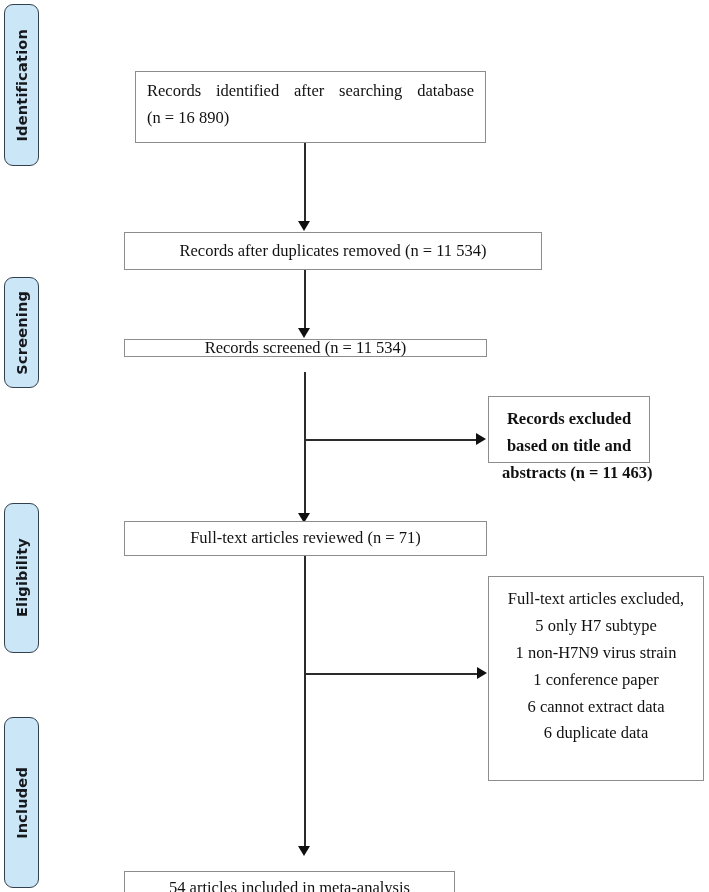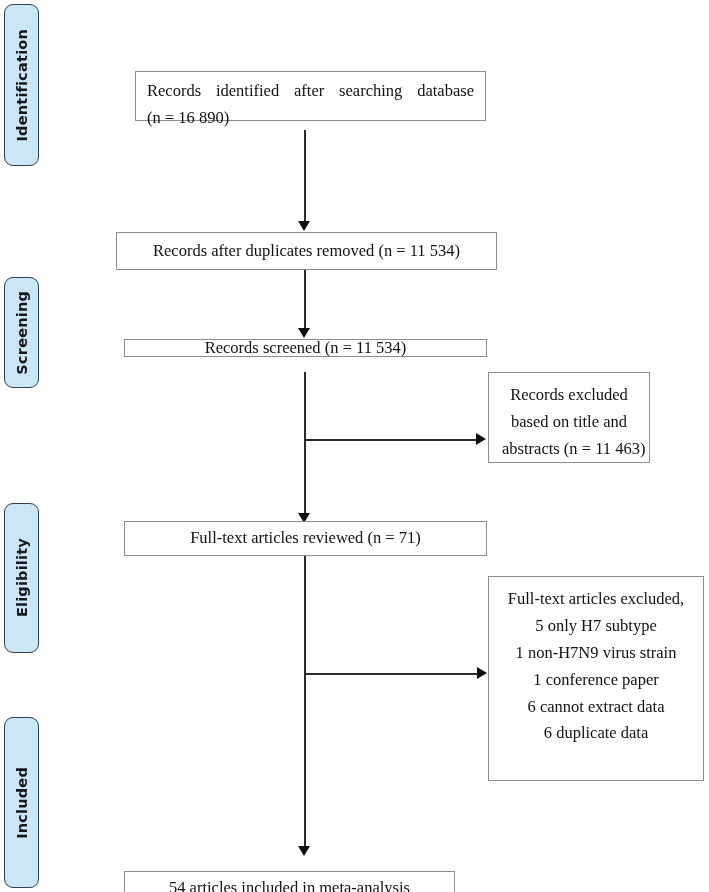--- a/index.html
+++ b/index.html
@@ -143,36 +143,36 @@
 
   <div class="hline" style="left:305px; top:439px; width:172px;"></div>
   <div class="arrow-right" style="left:476px; top:433px;"></div>
 
   <div class="vline" style="left:304px; top:556px; height:294px;"></div>
   <div class="arrow-down" style="left:298px; top:846px;"></div>
 
   <div class="hline" style="left:305px; top:673px; width:173px;"></div>
   <div class="arrow-right" style="left:477px; top:667px;"></div>
 
-  <div class="flow-box justified" style="left:135px; top:71px; width:351px; height:50px;">
+  <div class="flow-box justified" style="left:135px; top:71px; width:351px; height:72px;">
     <div class="inner">
       <span>Records identified after searching database</span>
       <span class="lastline">(n = 16 890)</span>
     </div>
   </div>
 
-  <div class="flow-box centered one-line" style="left:116px; top:232px; width:381px; height:38px;">
+  <div class="flow-box centered one-line" style="left:124px; top:232px; width:418px; height:38px;">
     <div class="inner">Records after duplicates removed (n = 11 534)</div>
   </div>
 
   <div class="flow-box centered one-line" style="left:124px; top:339px; width:363px; height:18px;">
     <div class="inner">Records screened (n = 11 534)</div>
   </div>
 
-  <div class="flow-box centered side-box" style="left:488px; top:372px; width:162px; height:91px;">
+  <div class="flow-box centered side-box" style="left:488px; top:396px; width:162px; height:67px;font-weight:bold;">
     <div class="inner">
       <span class="line">Records excluded</span>
       <span class="line">based on title and</span>
       <span class="line">abstracts (n = 11 463)</span>
     </div>
   </div>
 
   <div class="flow-box centered one-line" style="left:124px; top:521px; width:363px; height:35px;">
     <div class="inner">Full-text articles reviewed (n = 71)</div>
   </div>

